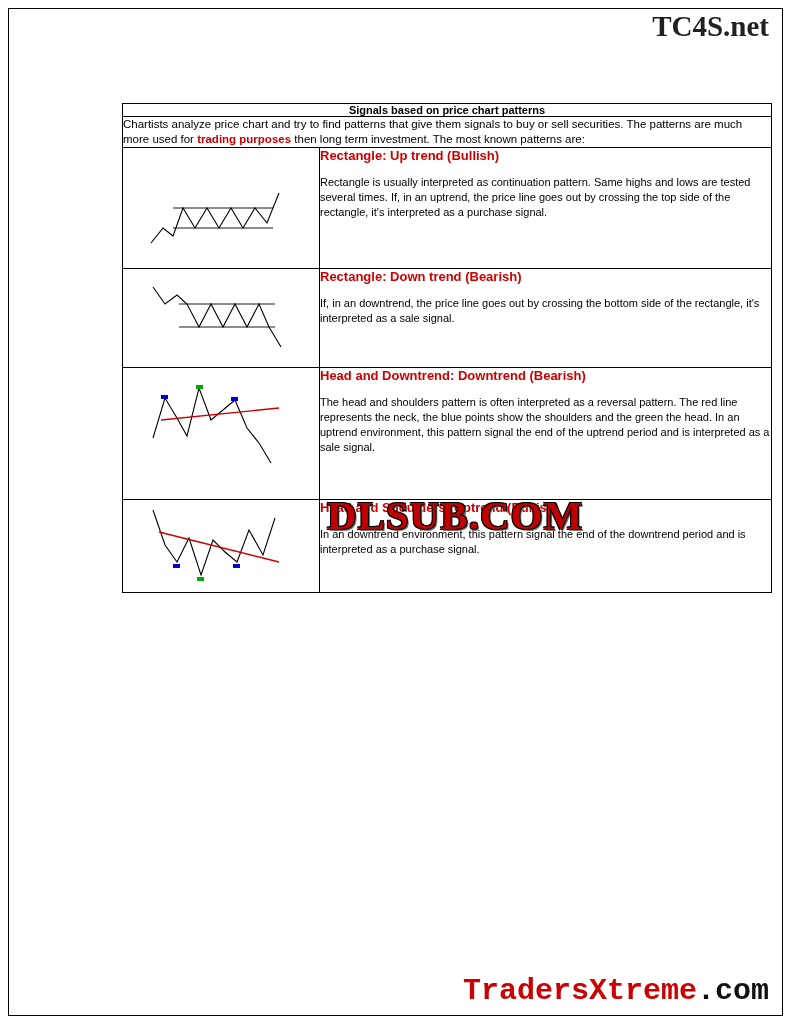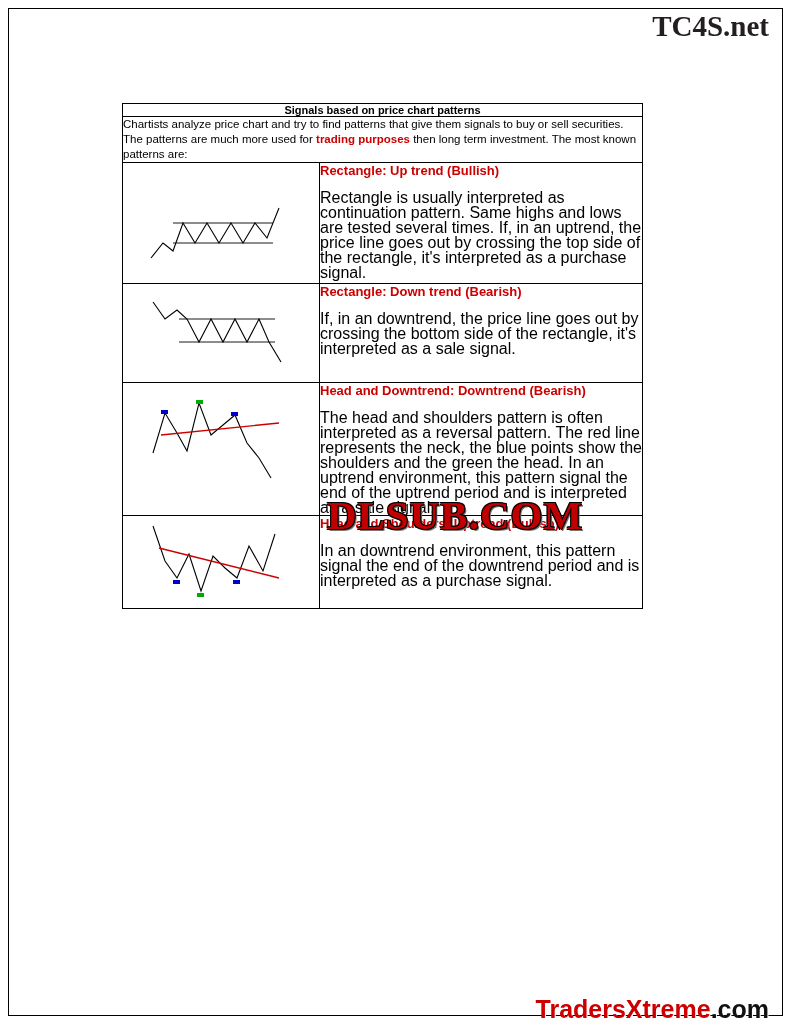--- a/index.html
+++ b/index.html
@@ -29,34 +29,34 @@
     top: 10px;
     font-family: "Liberation Serif", serif;
     font-size: 29px;
     font-weight: bold;
     color: #231f20;
     letter-spacing: 0px;
   }
   .brand-bottom {
     position: absolute;
     right: 22px;
-    bottom: 0;
-    font-family: Liberation Sans, sans-serif;
-    font-size: 25px;
+    bottom: 16px;
+    font-family: Liberation Mono, monospace;
+    font-size: 30px;
     font-weight: bold;
     color: #cc0000;
     text-shadow: 1px 1px 0 #ffffff;
   }
   .brand-bottom .dot-com { color: #111111; }
 
   .doc-table {
     position: absolute;
     left: 122px;
     top: 103px;
-    width: 521px;
+    width: 650px;
     border-collapse: collapse;
   }
   .doc-table td {
     border: 1px solid #000000;
     vertical-align: top;
     padding: 0;
   }
   .title-cell {
     text-align: center;
     font-size: 11px;
@@ -82,21 +82,21 @@
     padding: 6px 8px 8px 4px;
   }
   .pattern-title {
     color: #cc0000;
     font-weight: bold;
     font-size: 13px;
     margin: 0 0 12px 0;
   }
   .pattern-body {
     color: #000000;
-    font-size: 16px;
+    font-size: 11px;
     line-height: 15px;
     margin: 0;
   }
   .chart-svg {
     display: block;
   }
   .watermark {
     position: absolute;
     left: 455px;
     top: 491px;

